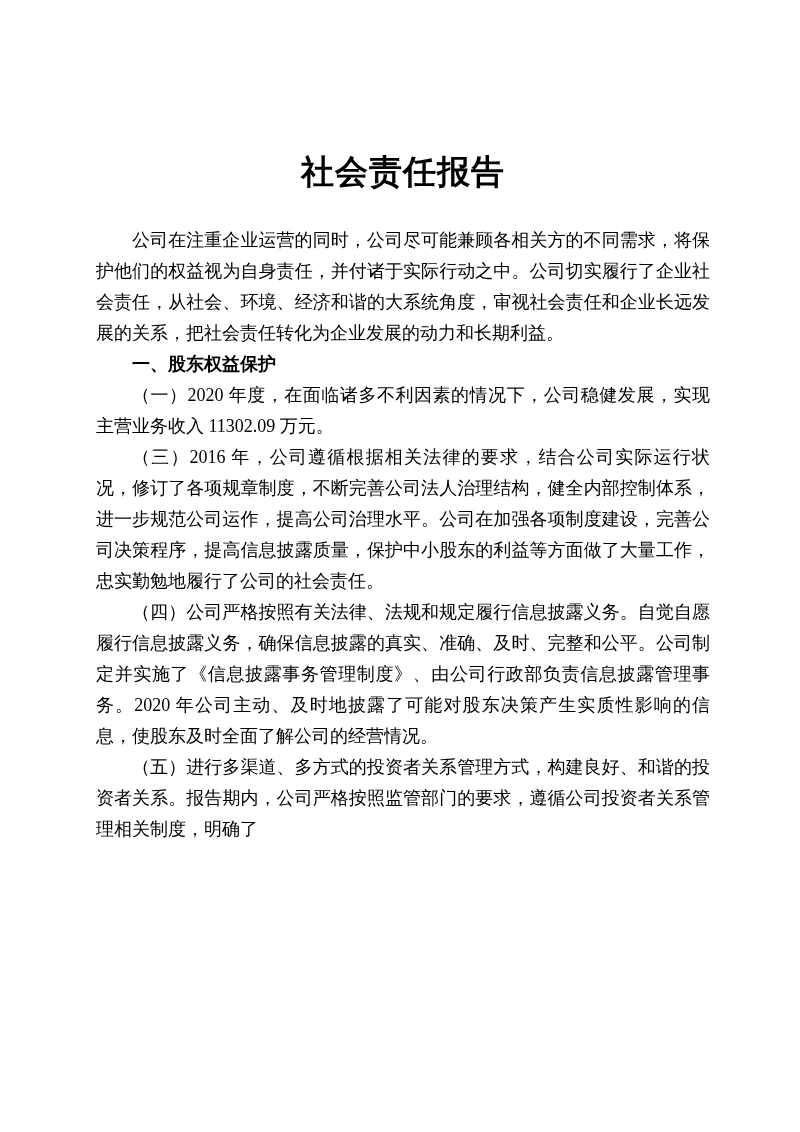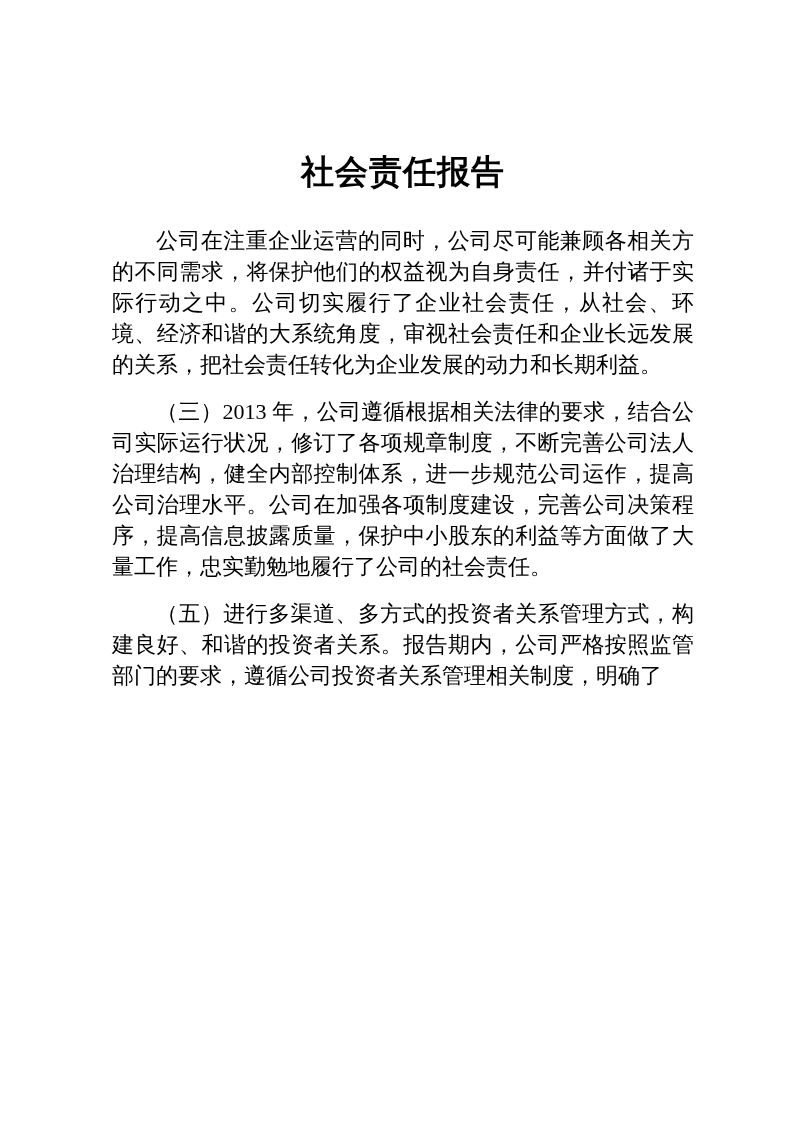--- a/index.html
+++ b/index.html
@@ -21,22 +21,22 @@
   }
   .doc-title {
     margin: 0 0 30px 0;
     font-size: 33px;
     font-weight: 700;
     line-height: 1.35;
     text-align: center;
     letter-spacing: 1px;
   }
   .para {
-    margin: 16px;
-    font-size: 22px;
+    margin: 0;
+    font-size: 18px;
     line-height: 31px;
     text-align: justify;
     text-indent: 2em;
     word-break: break-all;
   }
   .section-heading {
     margin: 0;
     font-size: 18px;
     font-weight: 700;
     line-height: 31px;
@@ -44,21 +44,24 @@
   }
 </style>
 </head>
 <body>
 
 <div class="page">
   <h1 class="doc-title">社会责任报告</h1>
 
   <p class="para">公司在注重企业运营的同时，公司尽可能兼顾各相关方的不同需求，将保护他们的权益视为自身责任，并付诸于实际行动之中。公司切实履行了企业社会责任，从社会、环境、经济和谐的大系统角度，审视社会责任和企业长远发展的关系，把社会责任转化为企业发展的动力和长期利益。</p>
 
+  <h2 class="section-heading">一、股东权益保护</h2>
+
+  <p class="para">（一）2020 年度，在面临诸多不利因素的情况下，公司稳健发展，实现主营业务收入 11302.09 万元。</p>
 
 
-
-  <p class="para">（三）2013 年，公司遵循根据相关法律的要求，结合公司实际运行状况，修订了各项规章制度，不断完善公司法人治理结构，健全内部控制体系，进一步规范公司运作，提高公司治理水平。公司在加强各项制度建设，完善公司决策程序，提高信息披露质量，保护中小股东的利益等方面做了大量工作，忠实勤勉地履行了公司的社会责任。</p>
+  <p class="para">（三）2016 年，公司遵循根据相关法律的要求，结合公司实际运行状况，修订了各项规章制度，不断完善公司法人治理结构，健全内部控制体系，进一步规范公司运作，提高公司治理水平。公司在加强各项制度建设，完善公司决策程序，提高信息披露质量，保护中小股东的利益等方面做了大量工作，忠实勤勉地履行了公司的社会责任。</p>
 
 
+  <p class="para">（四）公司严格按照有关法律、法规和规定履行信息披露义务。自觉自愿履行信息披露义务，确保信息披露的真实、准确、及时、完整和公平。公司制定并实施了《信息披露事务管理制度》、由公司行政部负责信息披露管理事务。2020 年公司主动、及时地披露了可能对股东决策产生实质性影响的信息，使股东及时全面了解公司的经营情况。</p>
 
   <p class="para">（五）进行多渠道、多方式的投资者关系管理方式，构建良好、和谐的投资者关系。报告期内，公司严格按照监管部门的要求，遵循公司投资者关系管理相关制度，明确了</p>
 </div>
 
 </body></html>

